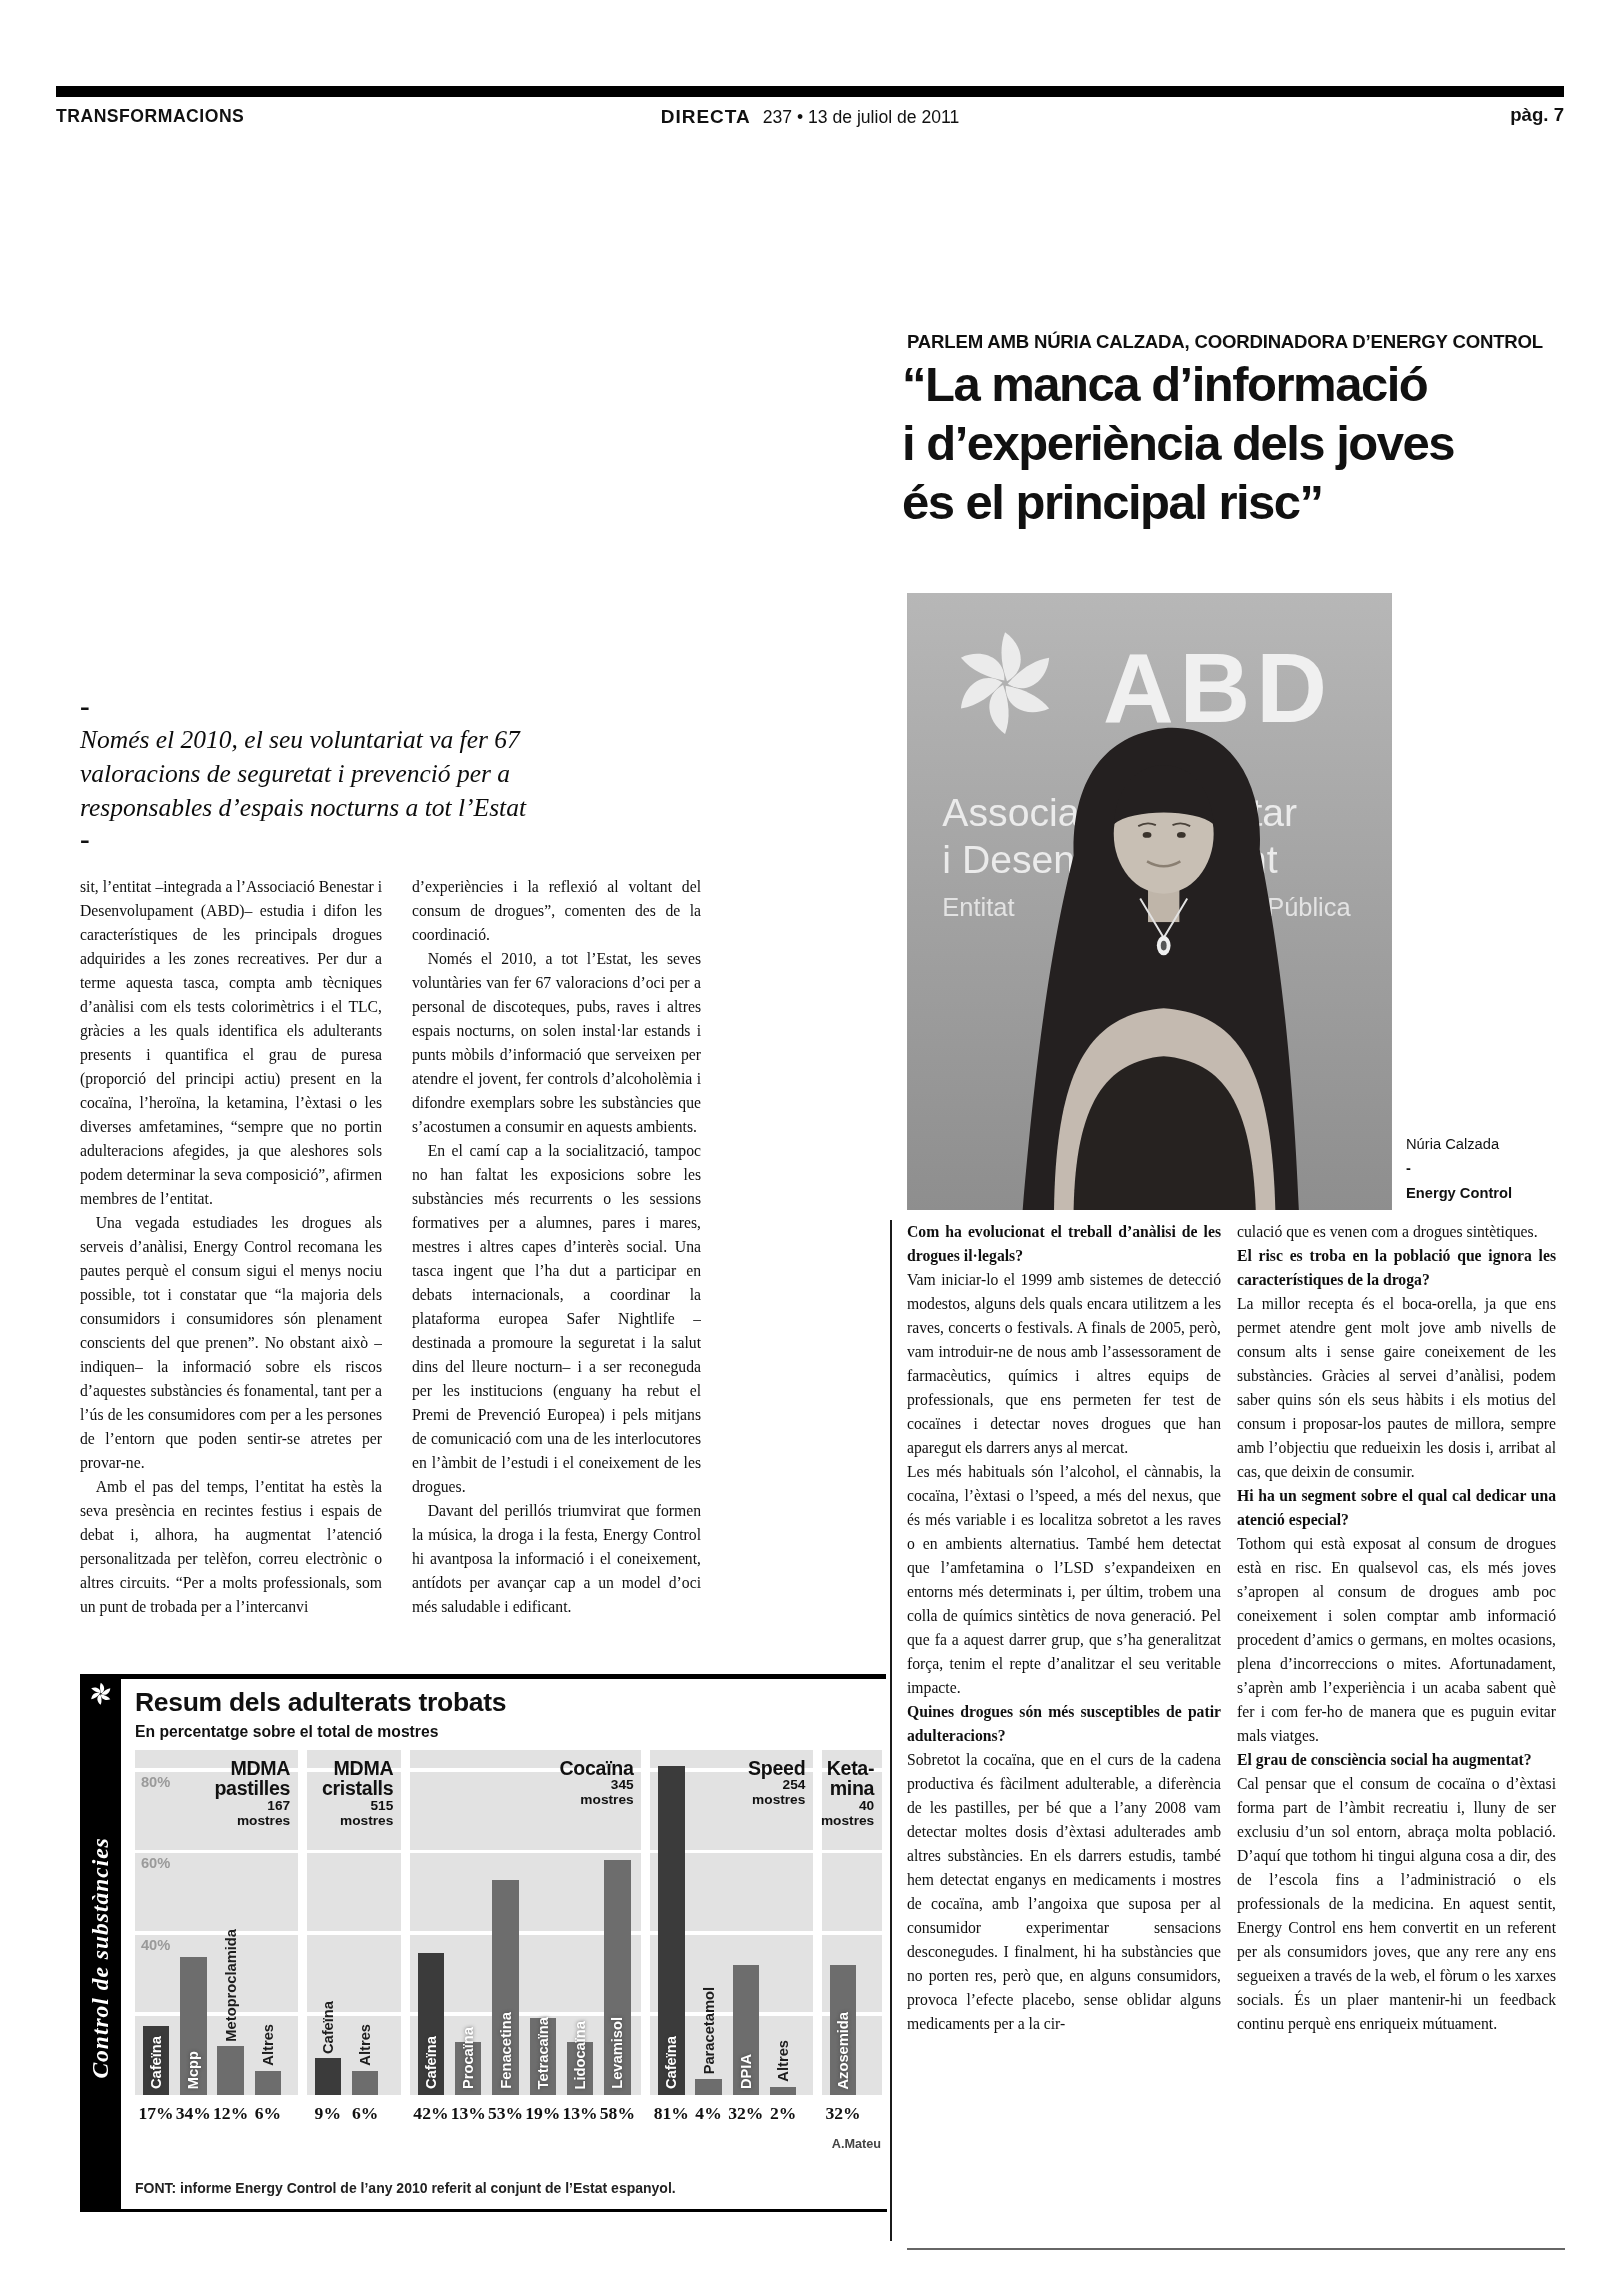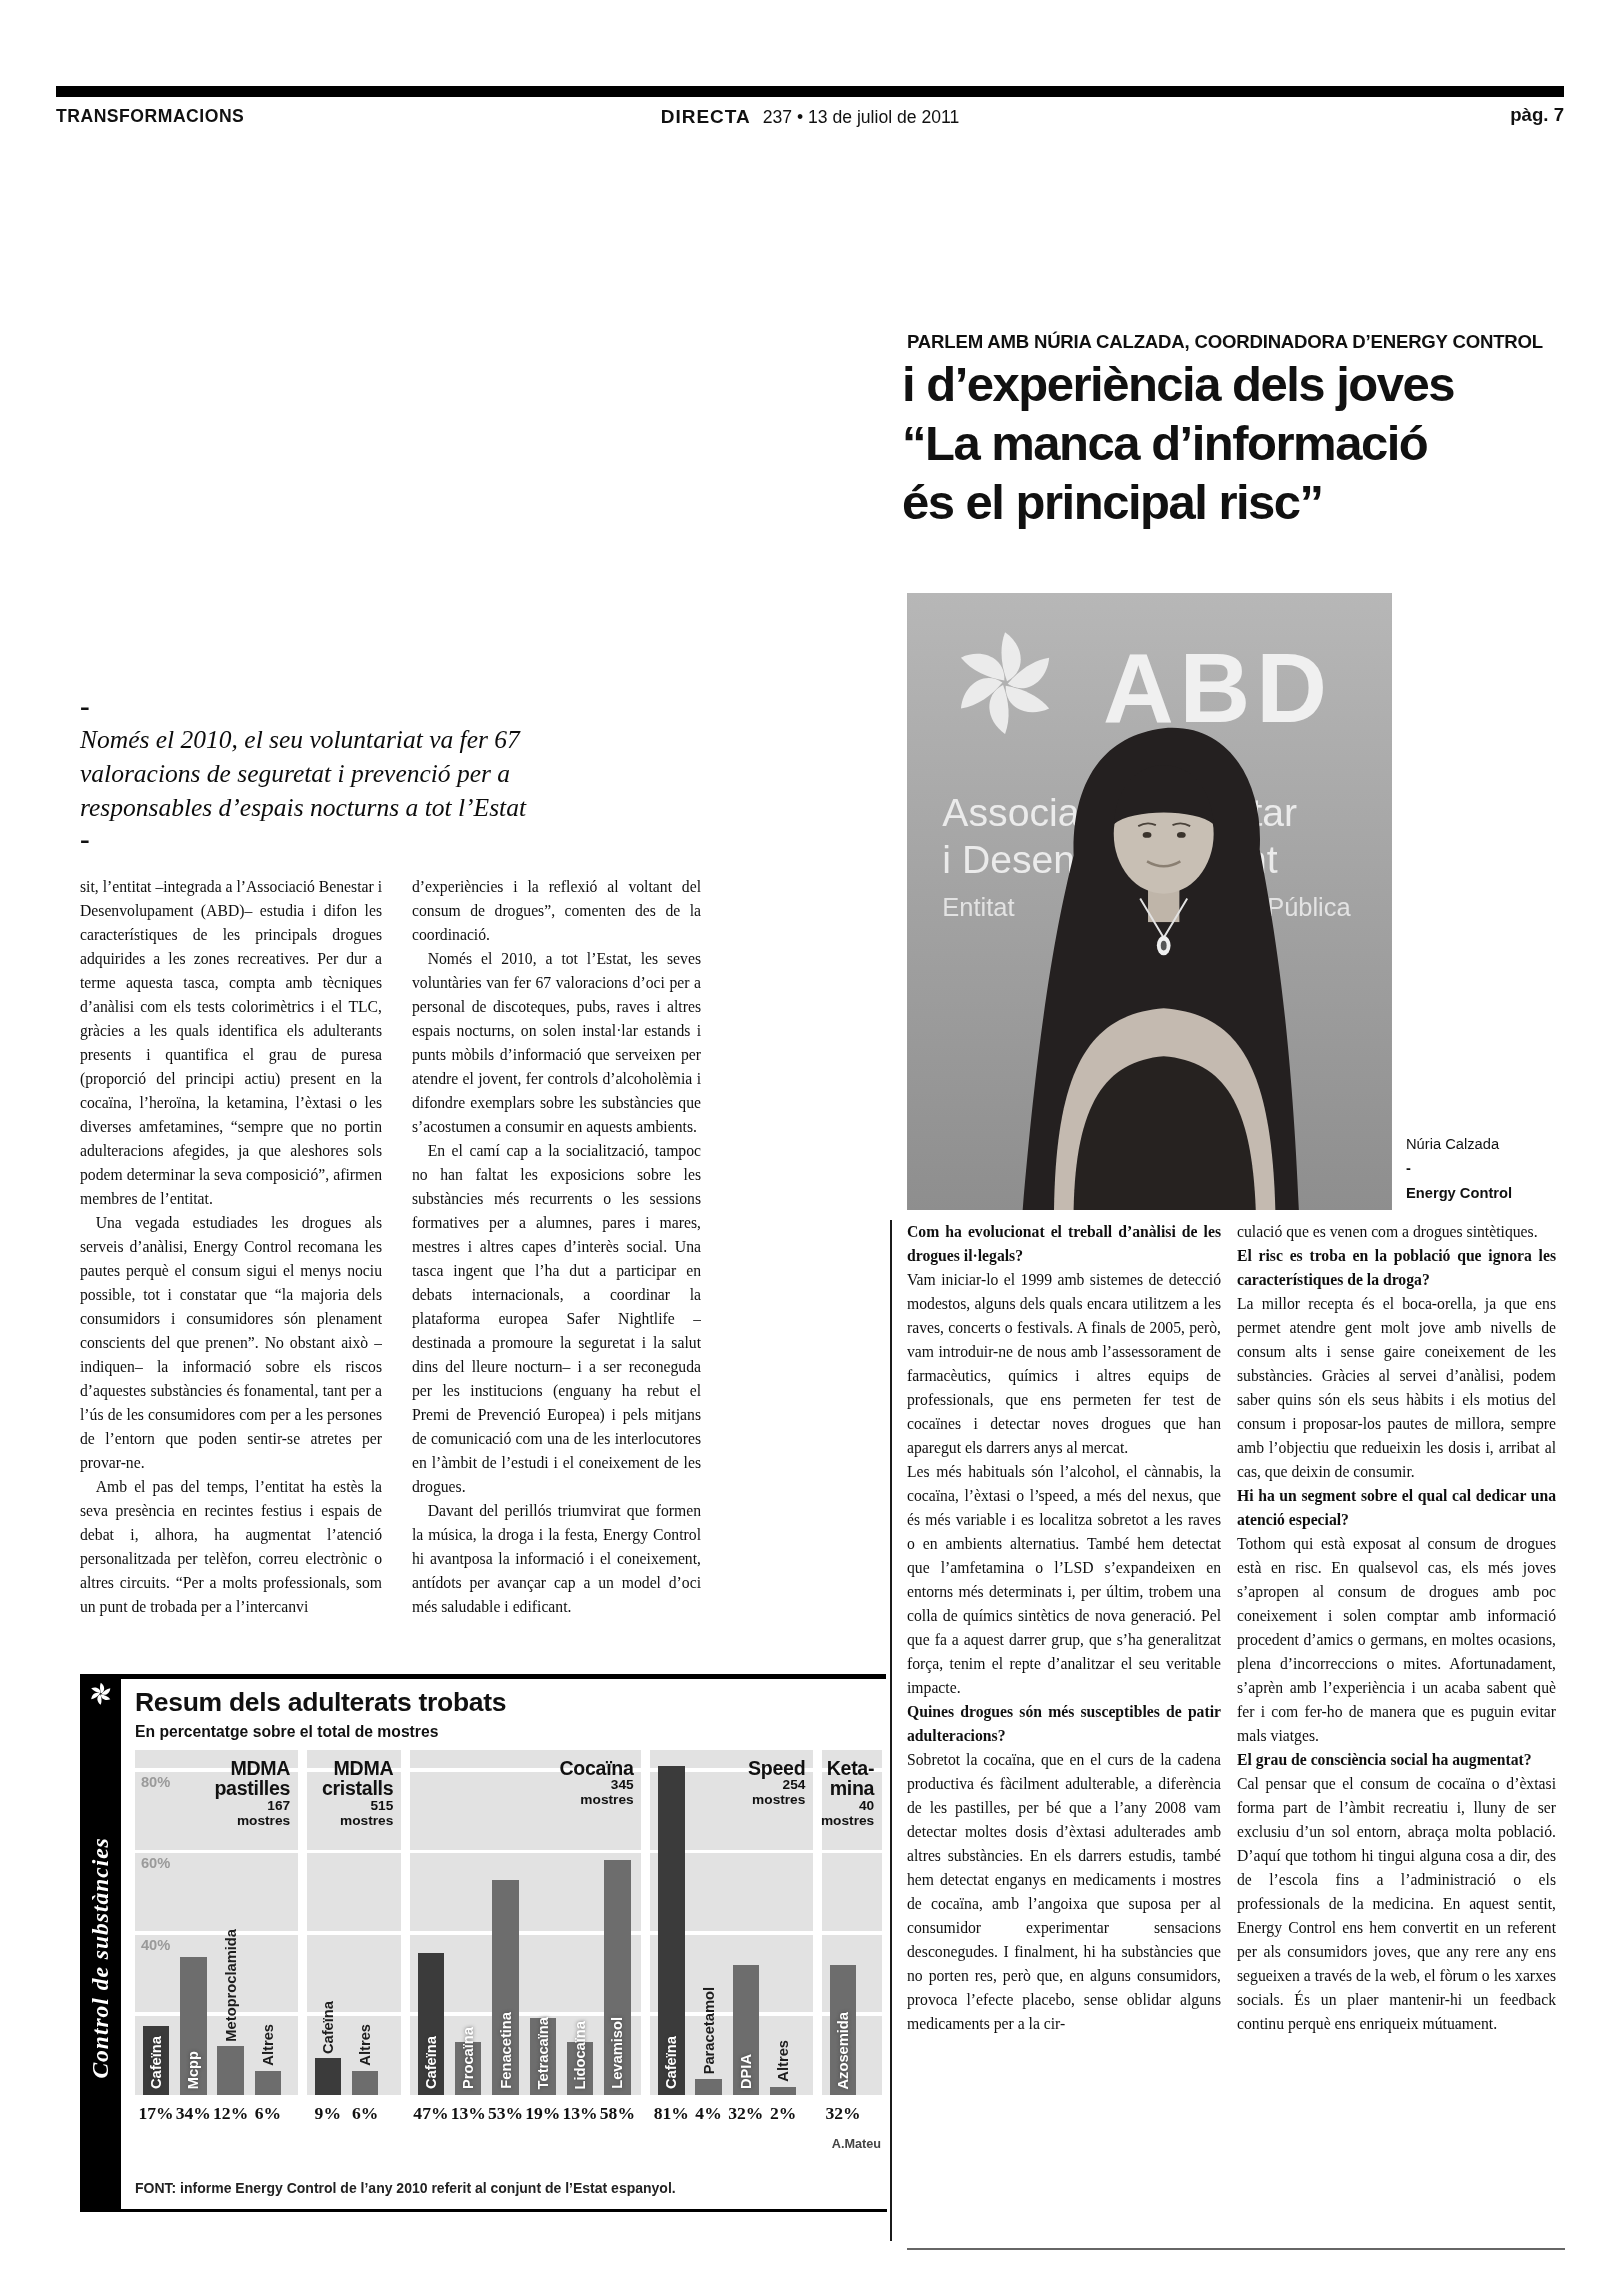--- a/index.html
+++ b/index.html
@@ -85,22 +85,22 @@
 
   <div class="abs topbar"></div>
   <div class="abs hdr-left">TRANSFORMACIONS</div>
   <div class="abs hdr-center">
     <span class="masthead">DIRECTA</span><span>237 • 13 de juliol de 2011</span>
   </div>
   <div class="abs hdr-right">pàg. 7</div>
 
   <div class="abs kicker">PARLEM AMB NÚRIA CALZADA, COORDINADORA D’ENERGY CONTROL</div>
   <h1 class="abs headline">
+    <div>“La manca d’informació</div>
     <div>i d’experiència dels joves</div>
-    <div>“La manca d’informació</div>
     <div>és el principal risc”</div>
   </h1>
 
   <div class="abs photo">
     <svg width="485" height="617" viewBox="0 0 495 630" xmlns="http://www.w3.org/2000/svg">
       <defs>
         <linearGradient id="gbg" x1="0" y1="0" x2="0" y2="1">
           <stop offset="0" stop-color="#b7b7b7"></stop>
             <stop offset="1" stop-color="#8e8e8e"></stop>
         </linearGradient>
@@ -271,21 +271,21 @@
           <div class="gridline" style="bottom: calc(70.5882% - 2px);"></div>
           <div class="gridline" style="bottom: calc(94.1176% - 2px);"></div>
           <div class="ghead">
             <div class="gname">Cocaïna</div>
             <div class="gsamples">345 mostres</div>
           </div>
           <div class="bars">
             <div class="slot">
               <div class="bar dark" style="height: 41.1765%; background: rgb(59, 59, 59);"></div>
               <div class="blabel in">Cafeïna</div>
-              <div class="pct">47%</div>
+              <div class="pct">42%</div>
             </div>
             <div class="slot">
               <div class="bar" style="height: 15.2941%; background: rgb(109, 109, 109);"></div>
               <div class="blabel in">Procaïna</div>
               <div class="pct">13%</div>
             </div>
             <div class="slot">
               <div class="bar" style="height: 62.3529%; background: rgb(109, 109, 109);"></div>
               <div class="blabel in">Fenacetina</div>
               <div class="pct">53%</div>

